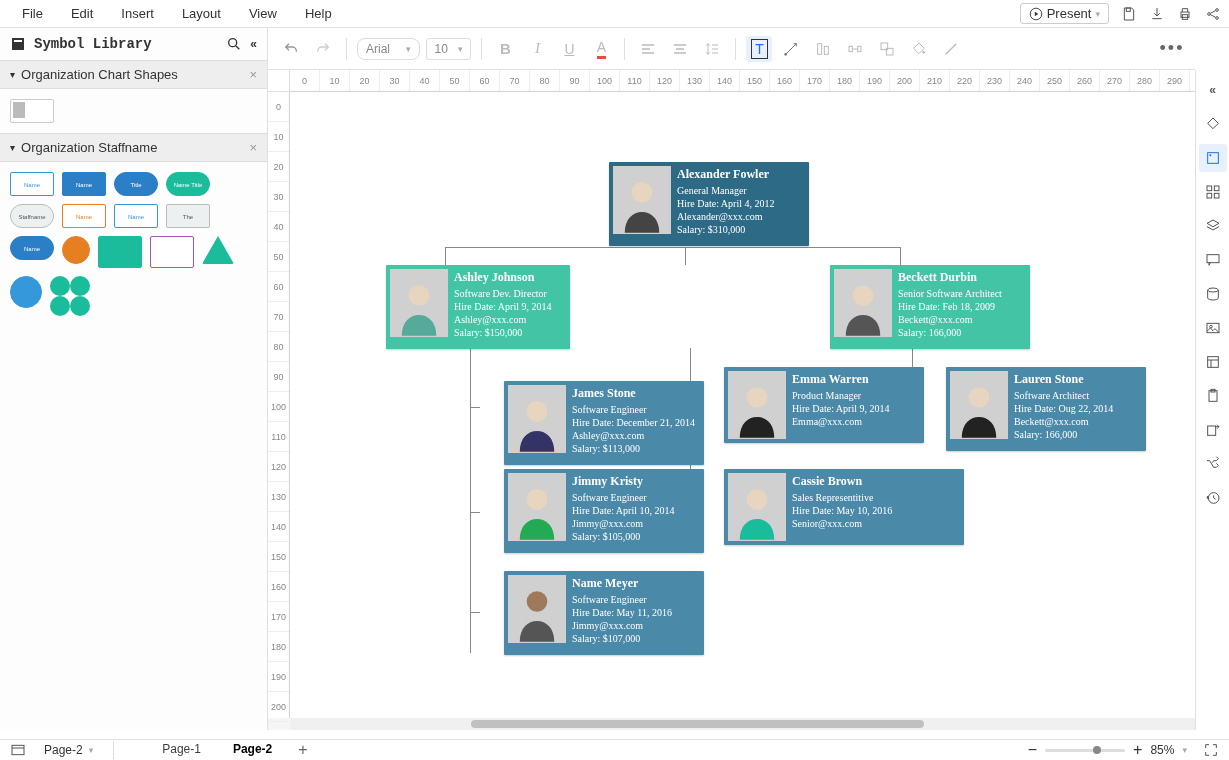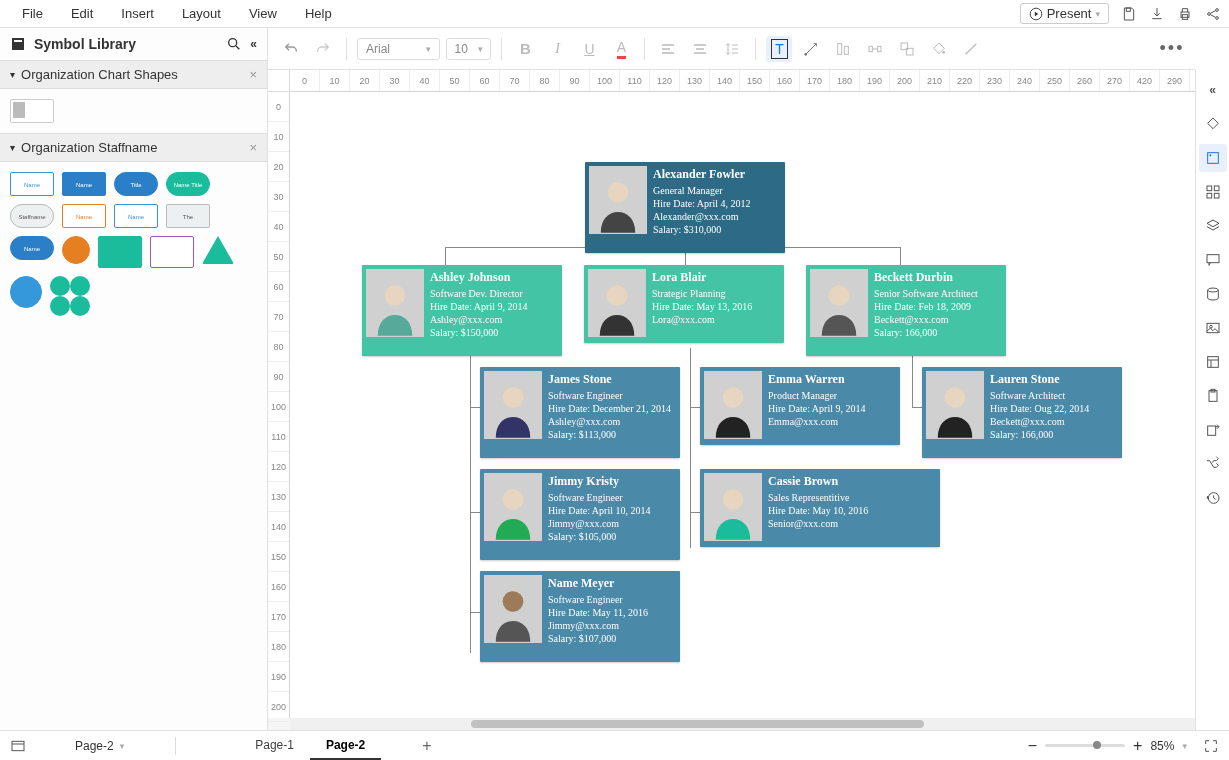--- a/index.html
+++ b/index.html
@@ -10,21 +10,21 @@
 .menubar .menu-item { padding: 4px 14px; cursor: pointer; font-size: 13px; }
 .menubar .spacer { flex: 1; }
 .present-btn { display: flex; align-items: center; gap: 4px; padding: 2px 8px; border: 1px solid #ccc; border-radius: 3px; cursor: pointer; font-size: 13px; }
 .present-btn svg { width: 14px; height: 14px; }
 .top-icons { display: flex; gap: 12px; margin-left: 12px; }
 .top-icons span { cursor: pointer; color: #555; }
 
 
 .left-panel { position: absolute; left: 0; top: 28px; width: 268px; bottom: 30px; border-right: 1px solid #e0e0e0; background: #fdfdfd; display: flex; flex-direction: column; }
 .lib-header { display: flex; align-items: center; padding: 8px 10px; gap: 8px; }
-.lib-header .title { font-weight: bold; font-size: 14px; flex: 1; }
+.lib-header .title { font-weight: bold; font-size: 14px; flex: 1; font-family: Liberation Mono, monospace; }
 .section-head { background: #eee; padding: 6px 10px; font-size: 13px; display: flex; align-items: center; gap: 6px; border-top: 1px solid #ddd; border-bottom: 1px solid #ddd; }
 .section-head .chev { font-size: 10px; }
 .section-head .close { margin-left: auto; color: #999; cursor: pointer; }
 .shape-row { padding: 10px; display: flex; flex-wrap: wrap; gap: 8px; }
 .shape-thumb { width: 44px; height: 24px; border: 1px solid #ccc; background: #fff; border-radius: 2px; }
 .shape-thumb.pill { border-radius: 12px; }
 .shape-thumb.blue { background: #2b7fc7; border-color: #2b7fc7; }
 .shape-thumb.teal { background: #1abc9c; border-color: #1abc9c; }
 .shape-thumb.outline-o { border-color: #e67e22; }
 .shape-thumb.outline-b { border-color: #3498db; }
@@ -32,54 +32,54 @@
 .shape-thumb.purple { background: #fff; border:1px solid #9b59b6; }
 .shape-thumb.circle { width: 28px; height: 28px; border-radius: 50%; }
 .shape-thumb.triangle { width: 0; height: 0; border-left: 16px solid transparent; border-right: 16px solid transparent; border-bottom: 28px solid #1abc9c; background: transparent; border-top: none; }
 .small-label{font-size:6px;color:#fff;text-align:center;line-height:24px;overflow:hidden}
 
 
 .toolbar { position: absolute; left: 268px; right: 34px; top: 28px; height: 42px; border-bottom: 1px solid #e0e0e0; display: flex; align-items: center; padding: 0 10px; gap: 6px; background: #fff; }
 .tool-btn { width: 26px; height: 26px; display: flex; align-items: center; justify-content: center; color: #999; cursor: pointer; border-radius: 3px; }
 .tool-btn.active { background: #e8f0fe; color: #1a73e8; }
 .tool-sep { width: 1px; height: 22px; background: #e0e0e0; margin: 0 4px; }
-.font-sel { border: 1px solid #ddd; padding: 3px 8px; font-size: 12px; color: #888; border-radius: 3px; display: flex; align-items: center; gap: 36px; }
+.font-sel { border: 1px solid #ddd; padding: 3px 8px; font-size: 12px; color: #888; border-radius: 8px; display: flex; align-items: center; gap: 16px; }
 .size-sel { border: 1px solid #ddd; padding: 3px 8px; font-size: 12px; color: #888; border-radius: 3px; display: flex; align-items: center; gap: 10px; }
 .chev-sm{font-size:9px;color:#aaa}
 
 
 .canvas-wrap { position: absolute; left: 268px; right: 34px; top: 70px; bottom: 30px; background: #f5f5f5; overflow: hidden; }
 .ruler-h { position: absolute; top: 0; left: 22px; right: 0; height: 22px; background: #fff; border-bottom: 1px solid #ddd; font-size: 9px; color: #888; display:flex; }
 .ruler-h span{width:30px;text-align:center;border-right:1px solid #eee;line-height:22px;overflow:hidden;flex-shrink:0}
 .ruler-v { position: absolute; top: 22px; left: 0; width: 22px; bottom: 12px; background: #fff; border-right: 1px solid #ddd; font-size: 9px; color: #888; display:flex; flex-direction:column; }
 .ruler-v span{height:30px;text-align:center;border-bottom:1px solid #eee;line-height:30px}
 .ruler-corner{position:absolute;top:0;left:0;width:22px;height:22px;background:#fff;border-right:1px solid #ddd;border-bottom:1px solid #ddd}
 .canvas { position: absolute; top: 22px; left: 22px; right: 0; bottom: 12px; background: #fff; box-shadow: 0 0 3px rgba(0,0,0,.1); overflow:hidden; }
 .scrollbar-h { position: absolute; bottom: 0; left: 22px; right: 0; height: 12px; background: #f0f0f0; }
 .scrollbar-h .thumb { position: absolute; left: 20%; width: 50%; top: 2px; bottom: 2px; background: #c0c0c0; border-radius: 4px; }
 
 
 .org { position: relative; width: 100%; height: 100%; }
-.card { position: absolute; border-radius: 1px; color: #fff; font-size: 10px; padding: 5px 5px 17px 68px; min-height: 76px; box-shadow: 0 1px 2px rgba(0,0,0,.2); }
+.card { position: absolute; border-radius: 1px; color: #fff; font-size: 10px; padding: 5px 5px 10px 68px; min-height: 76px; box-shadow: 0 1px 2px rgba(0,0,0,.2); margin-left: 24px; }
 .card .avatar { position: absolute; left: 4px; top: 4px; width: 58px; height: 68px; background: #d0d0d0; display:flex; align-items:flex-end; justify-content:center; overflow:hidden; }
 .card .avatar svg{width:46px;height:60px}
 .card .name { font-weight: bold; font-size: 12px; margin-bottom: 2px; font-family: Georgia, serif; }
 .card .line { font-size: 10px; line-height: 13px; font-family: Georgia, serif; }
 .c-dark { background: #2c6a85; }
 .c-teal { background: #42c4a5; }
 .c-blue { background: #4a89a8; }
 .connector { position: absolute; background: #888; }
 
 
 .right-rail { position: absolute; right: 0; top: 70px; width: 34px; bottom: 30px; border-left: 1px solid #e0e0e0; background: #fff; display: flex; flex-direction: column; align-items: center; padding-top: 6px; gap: 2px; }
 .rail-btn { width: 28px; height: 28px; display: flex; align-items: center; justify-content: center; color: #555; cursor: pointer; border-radius: 3px; margin-bottom:4px; }
 .rail-btn.active { background: #e8f0fe; color: #1a73e8; }
 
 
-.bottom-bar { position: absolute; left: 0; right: 0; bottom: 0; height: 30px; border-top: 1px solid #e0e0e0; display: flex; align-items: center; padding: 0 10px; font-size: 12px; background: #fff; gap: 31px; }
+.bottom-bar { position: absolute; left: 0; right: 0; bottom: 0; height: 21px; border-top: 1px solid #e0e0e0; display: flex; align-items: center; padding: 0 10px; font-size: 12px; background: #fff; }
 .page-dd { display: flex; align-items: center; gap: 6px; padding: 2px 8px; margin-left:10px; }
 .tabs { display: flex; margin-left: 20px; gap: 0; }
 .tab { padding: 6px 16px; cursor: pointer; color: #404040; }
 .tab.active { font-weight: bold; color: #000; border-bottom: 2px solid #333; }
 .add-tab { padding: 4px 10px; font-size: 16px; color: #666; cursor: pointer; }
 .zoom { margin-left: auto; display: flex; align-items: center; gap: 8px; }
 .zoom-track { width: 80px; height: 3px; background: #ddd; border-radius: 2px; position: relative; }
 .zoom-track .dot { position: absolute; width: 8px; height: 8px; background: #888; border-radius: 50%; top: -3px; left: 60%; }
 
 svg{display:block}
@@ -311,21 +311,21 @@
       <span>180</span>
       <span>190</span>
       <span>200</span>
       <span>210</span>
       <span>220</span>
       <span>230</span>
       <span>240</span>
       <span>250</span>
       <span>260</span>
       <span>270</span>
-      <span>420</span>
+      <span>280</span>
       <span>290</span>
     </div>
   <div class="ruler-v" id="ruler-v">
       <span>0</span>
       <span>10</span>
       <span>20</span>
       <span>30</span>
       <span>40</span>
       <span>50</span>
       <span>60</span>
@@ -373,61 +373,48 @@
               <path d="M5 50c0-12 7-18 15-18s15 6 15 18z" fill="#444"></path>
             </svg>
           </div>
         <div class="name">Alexander Fowler</div>
         <div class="line">General Manager</div>
         <div class="line">Hire Date: April 4, 2012</div>
         <div class="line">Alexander@xxx.com</div>
         <div class="line">Salary: $310,000</div>
       </div>
 
-      <div class="card c-teal" style="left:72px;top:173px;width:200px">
+      <div class="card c-teal" style="left:72px;top:173px;width:184px">
         <div class="avatar">
             <svg viewBox="0 0 40 50">
               <circle cx="20" cy="15" r="9" fill="#e8d5c0"></circle>
               <path d="M5 50c0-12 7-18 15-18s15 6 15 18z" fill="#5a9"></path>
             </svg>
           </div>
         <div class="name">Ashley Johnson</div>
         <div class="line">Software Dev. Director</div>
         <div class="line">Hire Date: April 9, 2014</div>
         <div class="line">Ashley@xxx.com</div>
         <div class="line">Salary: $150,000</div>
       </div>
-      <div class="card c-teal" style="left:294px;top:173px;width:200px">
-        <div class="avatar">
-            <svg viewBox="0 0 40 50">
-              <circle cx="20" cy="15" r="9" fill="#e8d5c0"></circle>
-              <path d="M5 50c0-12 7-18 15-18s15 6 15 18z" fill="#333"></path>
-            </svg>
-          </div>
-        <div class="name">Lora Blair</div>
-        <div class="line">Strategic Planning</div>
-        <div class="line">Hire Date: May 13, 2016</div>
-        <div class="line">Lora@xxx.com</div>
-        <div class="line"></div>
-      </div>
       <div class="card c-teal" style="left:516px;top:173px;width:200px">
         <div class="avatar">
             <svg viewBox="0 0 40 50">
               <circle cx="20" cy="15" r="9" fill="#e8d5c0"></circle>
               <path d="M5 50c0-12 7-18 15-18s15 6 15 18z" fill="#555"></path>
             </svg>
           </div>
         <div class="name">Beckett Durbin</div>
         <div class="line">Senior Software Architect</div>
         <div class="line">Hire Date: Feb 18, 2009</div>
         <div class="line">Beckett@xxx.com</div>
         <div class="line">Salary:  166,000</div>
       </div>
 
-      <div class="card c-blue" style="left:190px;top:275px;width:200px">
+      <div class="card c-blue" style="left:190px;top:289px;width:200px">
         <div class="avatar">
             <svg viewBox="0 0 40 50">
               <circle cx="20" cy="15" r="9" fill="#e8d5c0"></circle>
               <path d="M5 50c0-12 7-18 15-18s15 6 15 18z" fill="#336"></path>
             </svg>
           </div>
         <div class="name">James Stone</div>
         <div class="line">Software Engineer</div>
         <div class="line">Hire Date: December 21, 2014</div>
         <div class="line">Ashley@xxx.com</div>

